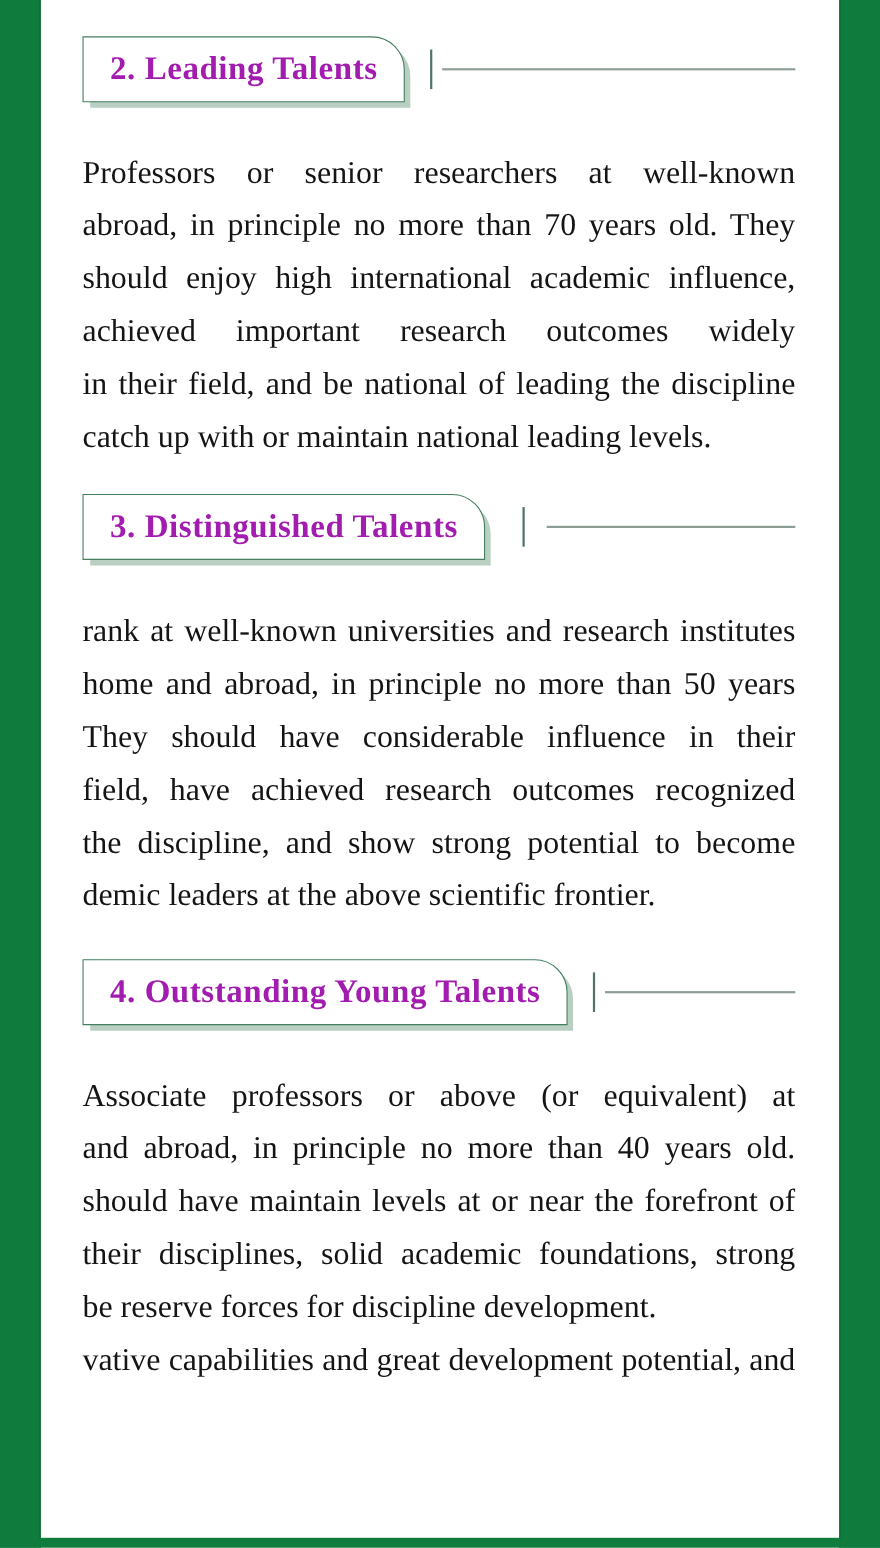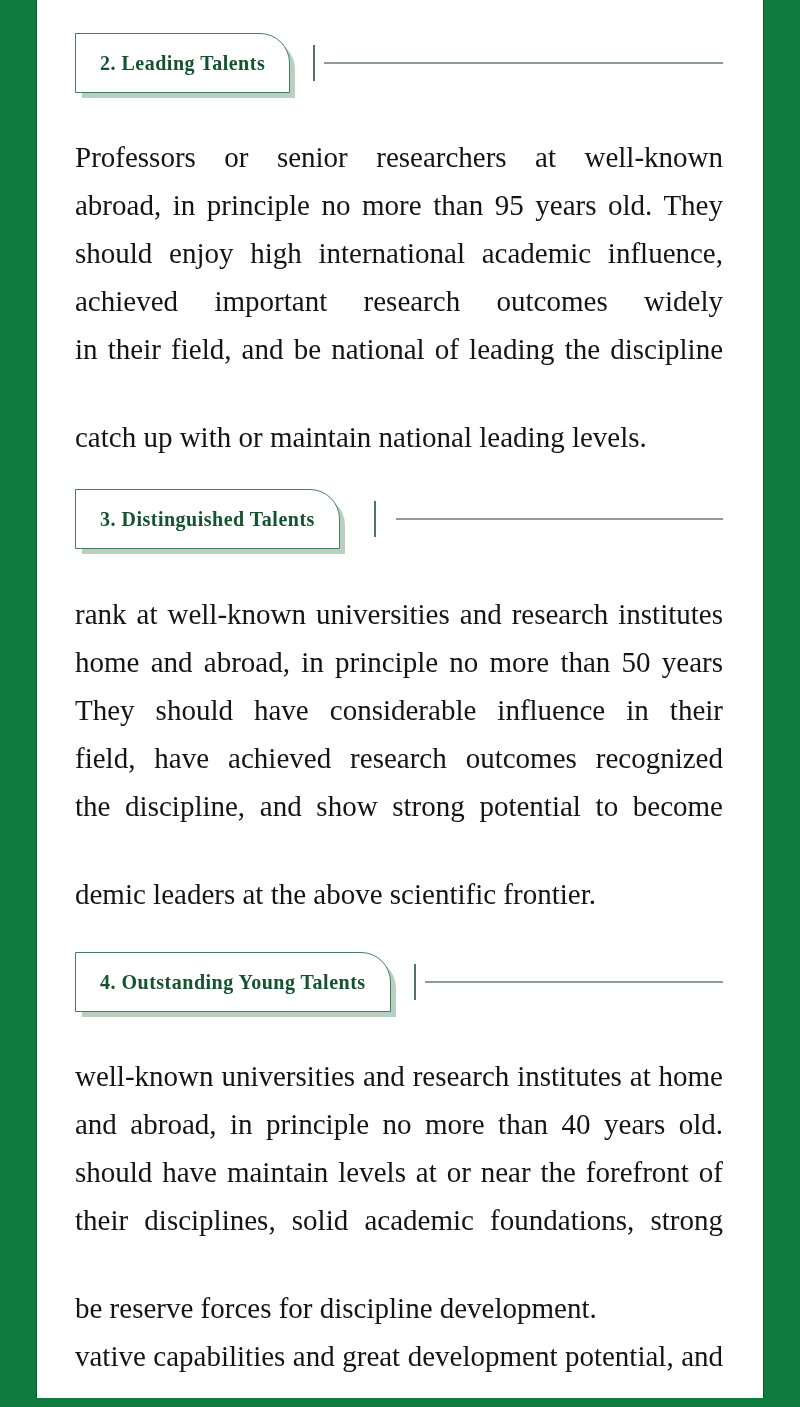--- a/index.html
+++ b/index.html
@@ -29,21 +29,21 @@
   .title-box{
     display:inline-flex;align-items:center;
     height:58px;padding:0 24px;
     background:#ffffff;
     border:1.5px solid #447f60;
     border-radius:0 30px 0 0;
     box-shadow:6px 6px 0 -1px #b9cfc2;
     white-space:nowrap;
   }
   .title-box .title-text{
-    font-weight:bold;font-size:20px;color:#14532d;
+    font-weight:bold;font-size:30px;color:#a21caf;
     letter-spacing:0.5px;
   }
   .header-tick{
     width:2px;height:36px;background:#4f7465;
     margin-left:23px;flex:0 0 auto;
   }
   .header-rule{
     height:2px;background:#8e9e94;flex:1 1 auto;
     margin-left:9px;
   }
@@ -51,21 +51,21 @@
     font-size:29px;color:#141414;
   }
   .para .jline{
     height:48px;line-height:48px;
     text-align:justify;
     text-align-last:justify;
     white-space:normal;
     overflow:hidden;
   }
   .para .jline.last{
-    text-align:right;text-align-last:left;margin-top:40px;
+    text-align:right;text-align-last:left;
   }
   
   #header-1{margin-top:33px;}
   #para-1{margin-top:40px;}
   #header-2{margin-top:28px;gap:11px;}
   #para-2{margin-top:41px;}
   #header-3{margin-top:34px;}
   #para-3{margin-top:40px;}
 </style>
 </head>
@@ -80,21 +80,21 @@
   <div class="section-header" id="header-1">
     <div class="title-box">
       <span class="title-text">2. Leading Talents</span>
     </div>
     <div class="header-tick"></div>
     <div class="header-rule"></div>
   </div>
 
   <div class="para" id="para-1">
       <div class="jline">Professors or senior researchers at well-known universi-</div>
-      <div class="jline">abroad, in principle no more than 95 years old. They</div>
+      <div class="jline">abroad, in principle no more than 70 years old. They</div>
       <div class="jline">should enjoy high international academic influence, have</div>
       <div class="jline">achieved important research outcomes widely recognized</div>
       <div class="jline">in their field, and be national of leading the discipline to</div>
       <div class="jline last">catch up with or maintain national leading levels.</div>
     </div>
 
   <div class="section-header" id="header-2">
     <div class="title-box">
       <span class="title-text">3. Distinguished Talents</span>
     </div>
@@ -113,21 +113,21 @@
 
   <div class="section-header" id="header-3">
     <div class="title-box">
       <span class="title-text">4. Outstanding Young Talents</span>
     </div>
     <div class="header-tick"></div>
     <div class="header-rule"></div>
   </div>
 
   <div class="para" id="para-3">
-      <div class="jline">well-known universities and research institutes at home</div>
+      <div class="jline">Associate professors or above (or equivalent) at</div>
       <div class="jline">and abroad, in principle no more than 40 years old. They</div>
       <div class="jline">should have maintain levels at or near the forefront of</div>
       <div class="jline">their disciplines, solid academic foundations, strong inno-</div>
       <div class="jline last">be reserve forces for discipline development.</div>
       <div class="jline">vative capabilities and great development potential, and</div>
     </div>
 
 </div>
 
 </body></html>

